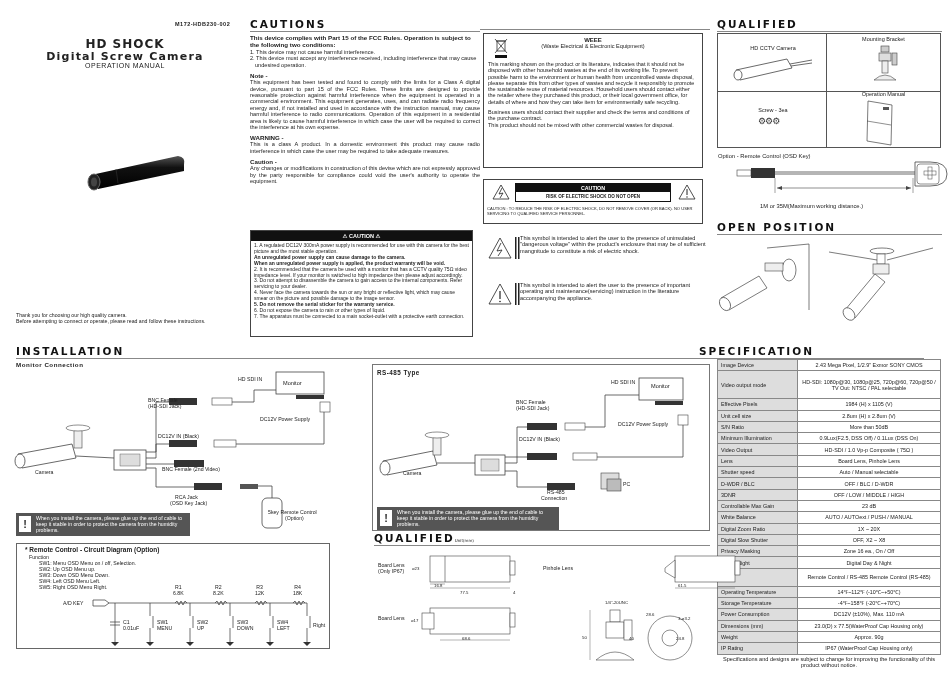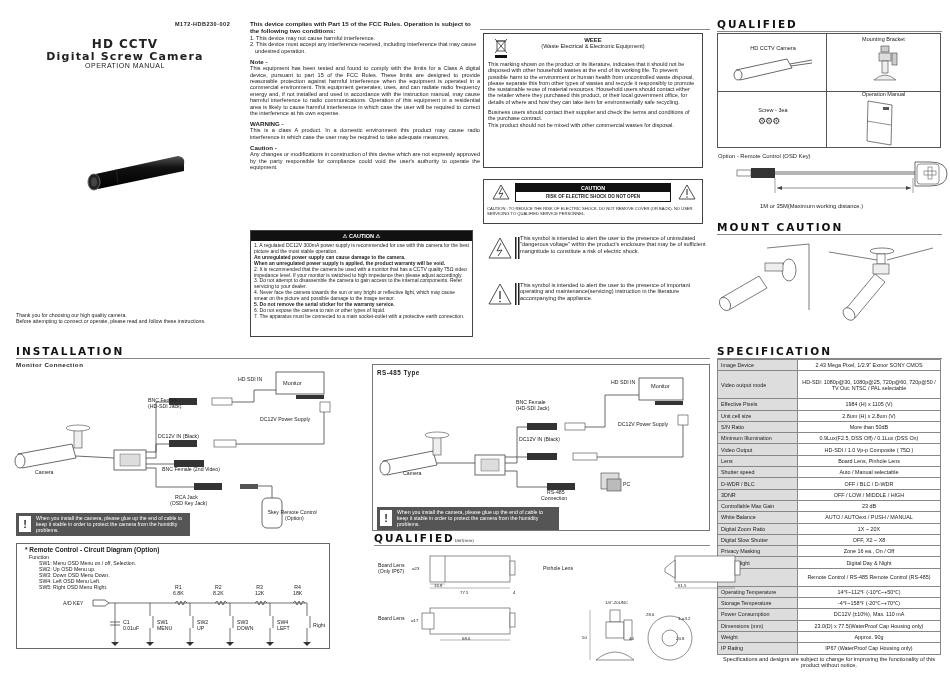--- a/index.html
+++ b/index.html
@@ -18,21 +18,21 @@
 .note{background:#555;color:#fff;font-size:5.2px;line-height:6px;padding:2px 4px 2px 20px;position:absolute}
 .note .ex{position:absolute;left:3px;top:3px;width:12px;height:16px;background:#fff;color:#333;font-weight:bold;font-size:11px;text-align:center;line-height:16px}
 .lbl{position:absolute;font-size:5.2px;line-height:6px;text-align:center;white-space:nowrap}
 svg{position:absolute;overflow:visible}
 </style>
 </head>
 <body>
 
 <div class="abs b" style="left:175px;top:21px;font-size:5.5px;letter-spacing:0.5px">M172-HDB230-002</div>
 <div class="abs" style="left:40px;top:37px;width:170px;text-align:center">
-  <div class="b" style="font-size:12px;letter-spacing:1px;font-family:'DejaVu Sans',sans-serif">HD CCTV</div>
+  <div class="b" style="font-size:12px;letter-spacing:1px;font-family:'DejaVu Sans',sans-serif">HD SHOCK</div>
   <div class="b" style="font-size:11px;letter-spacing:1.2px;font-family:'DejaVu Sans',sans-serif;line-height:11px">Digital Screw Camera</div>
   <div style="font-size:7px;letter-spacing:0.5px;line-height:8px">OPERATION MANUAL</div>
 </div>
 
 <div class="abs" style="left:86px;top:153px;width:100px;height:40px">
   <svg width="100" height="40" viewBox="0 0 100 40">
     <defs>
         <linearGradient id="cg" x1="0" y1="0" x2="0" y2="1">
           <stop offset="0" stop-color="#555"></stop>
           <stop offset="0.35" stop-color="#111"></stop>
@@ -44,20 +44,21 @@
     <ellipse cx="8" cy="29" rx="3" ry="4.5" fill="#444"></ellipse>
     <line x1="30" y1="16" x2="32" y2="30" stroke="#333" stroke-width="0.6"></line>
   </svg>
 </div>
 <div class="abs t5" style="left:16px;top:312px;width:230px">
   <div>Thank you for choosing our high quality camera.</div>
   <div>Before attempting to connect or operate, please read and follow these instructions.</div>
 </div>
 
 <div class="abs" style="left:250px;top:18px;width:230px">
+  <div class="hdr">CAUTIONS</div>
   <div class="b" style="font-size:6.2px;line-height:7px;margin-top:2px">This device complies with Part 15 of the FCC Rules. Operation is subject to the following two conditions:</div>
   <div class="t55" style="margin-top:1px">
     <div>1. This device may not cause harmful interference.</div>
     <div style="padding-left:5px;text-indent:-5px">2. This device must accept any interference received, including interference that may cause undesired operation.</div>
   </div>
   <div class="b" style="font-size:6.2px;margin-top:4px">Note -</div>
   <div class="t55 justify">This equipment has been tested and found to comply with the limits for a Class A digital device, pursuant to part 15 of the FCC Rules. These limits are designed to provide reasonable protection against harmful interference when the equipment is operated in a commercial environment. This equipment generates, uses, and can radiate radio frequency energy and, if not installed and used in accordance with the instruction manual, may cause harmful interference to radio communications. Operation of this equipment in a residential area is likely to cause harmful interference in which case the user will be required to correct the interference at his own expense.</div>
   <div class="b" style="font-size:6.2px;margin-top:4px">WARNING -</div>
   <div class="t55 justify">This is a class A product. In a domestic environment this product may cause radio interference in which case the user may be required to take adequate measures.</div>
   <div class="b" style="font-size:6.2px;margin-top:4px">Caution -</div>
@@ -176,39 +177,39 @@
     <rect x="193" y="15" width="4" height="4" fill="none" stroke="#444" stroke-width="0.5"></rect>
   <line x1="40" y1="18" x2="40" y2="33" stroke="#444" stroke-width="0.5"></line>
     <line x1="178" y1="18" x2="178" y2="33" stroke="#444" stroke-width="0.5"></line>
   <line x1="42" y1="28" x2="176" y2="28" stroke="#444" stroke-width="0.6"></line>
   <polygon points="42,28 47,26 47,30" fill="#444"></polygon>
     <polygon points="176,28 171,26 171,30" fill="#444"></polygon>
 </svg>
 <div class="abs" style="left:760px;top:203px;font-size:5.8px">1M or 35M(Maximum working distance.)</div>
 
 <div class="abs" style="left:717px;top:221px;width:225px">
-  <div class="hdr">MOUNT CAUTION</div>
+  <div class="hdr">OPEN POSITION</div>
 </div>
 <svg width="230" height="80" style="left:717px;top:238px">
   <line x1="50" y1="10" x2="92" y2="6" stroke="#444" stroke-width="0.7"></line>
   <line x1="92" y1="6" x2="92" y2="72" stroke="#444" stroke-width="0.7"></line>
   <ellipse cx="72" cy="32" rx="7" ry="11" fill="#fff" stroke="#444" stroke-width="0.7"></ellipse>
   <rect x="48" y="25" width="18" height="8" fill="#eee" stroke="#444" stroke-width="0.6"></rect>
   <path d="M4 60 L42 38 L50 50 L12 72 Z" fill="#fff" stroke="#444" stroke-width="0.7"></path>
   <ellipse cx="8" cy="66" rx="5" ry="7" fill="#fff" stroke="#444" stroke-width="0.7" transform="rotate(-30 8 66)"></ellipse>
   <line x1="112" y1="14" x2="160" y2="22" stroke="#444" stroke-width="0.7"></line>
   <line x1="170" y1="22" x2="216" y2="10" stroke="#444" stroke-width="0.7"></line>
   <ellipse cx="165" cy="13" rx="12" ry="3" fill="#fff" stroke="#444" stroke-width="0.7"></ellipse>
   <rect x="160" y="16" width="8" height="10" fill="#fff" stroke="#444" stroke-width="0.6"></rect>
   <rect x="156" y="26" width="16" height="10" fill="#eee" stroke="#444" stroke-width="0.6"></rect>
   <path d="M128 72 L158 36 L168 44 L138 80 Z" fill="#fff" stroke="#444" stroke-width="0.7"></path>
   <ellipse cx="132" cy="76" rx="5" ry="7" fill="#fff" stroke="#444" stroke-width="0.7" transform="rotate(-40 132 76)"></ellipse>
 </svg>
 
-<div class="abs" style="left:717px;top:345px;width:225px">
+<div class="abs" style="left:699px;top:345px;width:225px">
   <div class="hdr">SPECIFICATION</div>
 </div>
 <div class="abs" style="left:717px;top:359px">
 <table class="spec">
   <tbody>
         <tr>
           <td class="k">Image Device</td>
           <td class="v">2.43 Mega Pixel, 1/2.9" Exmor SONY CMOS</td>
         </tr>
   <tr>

